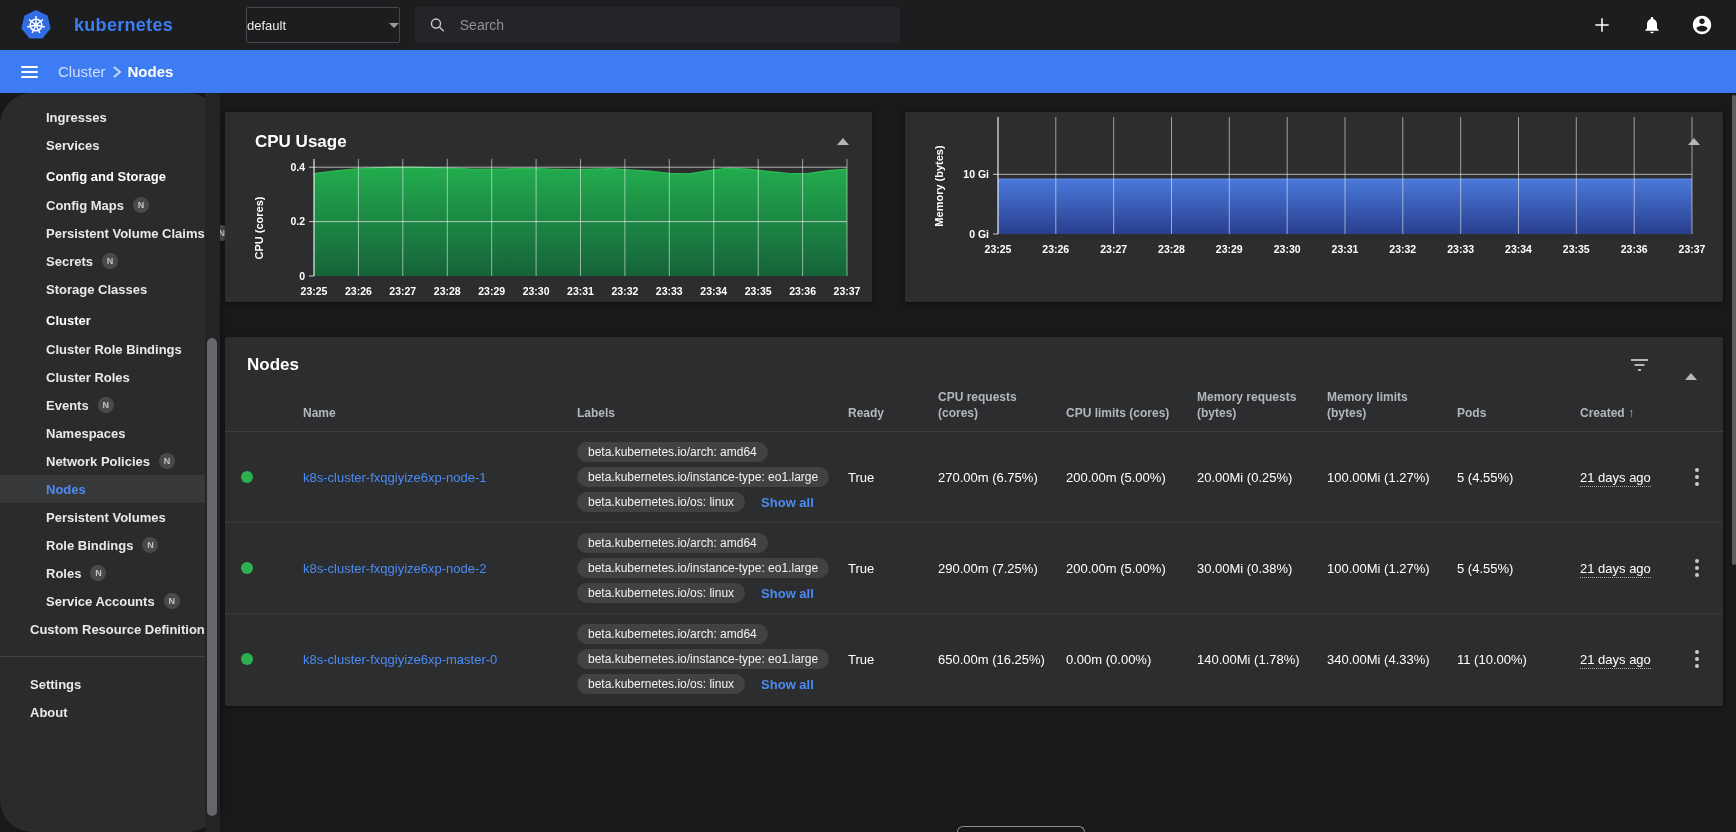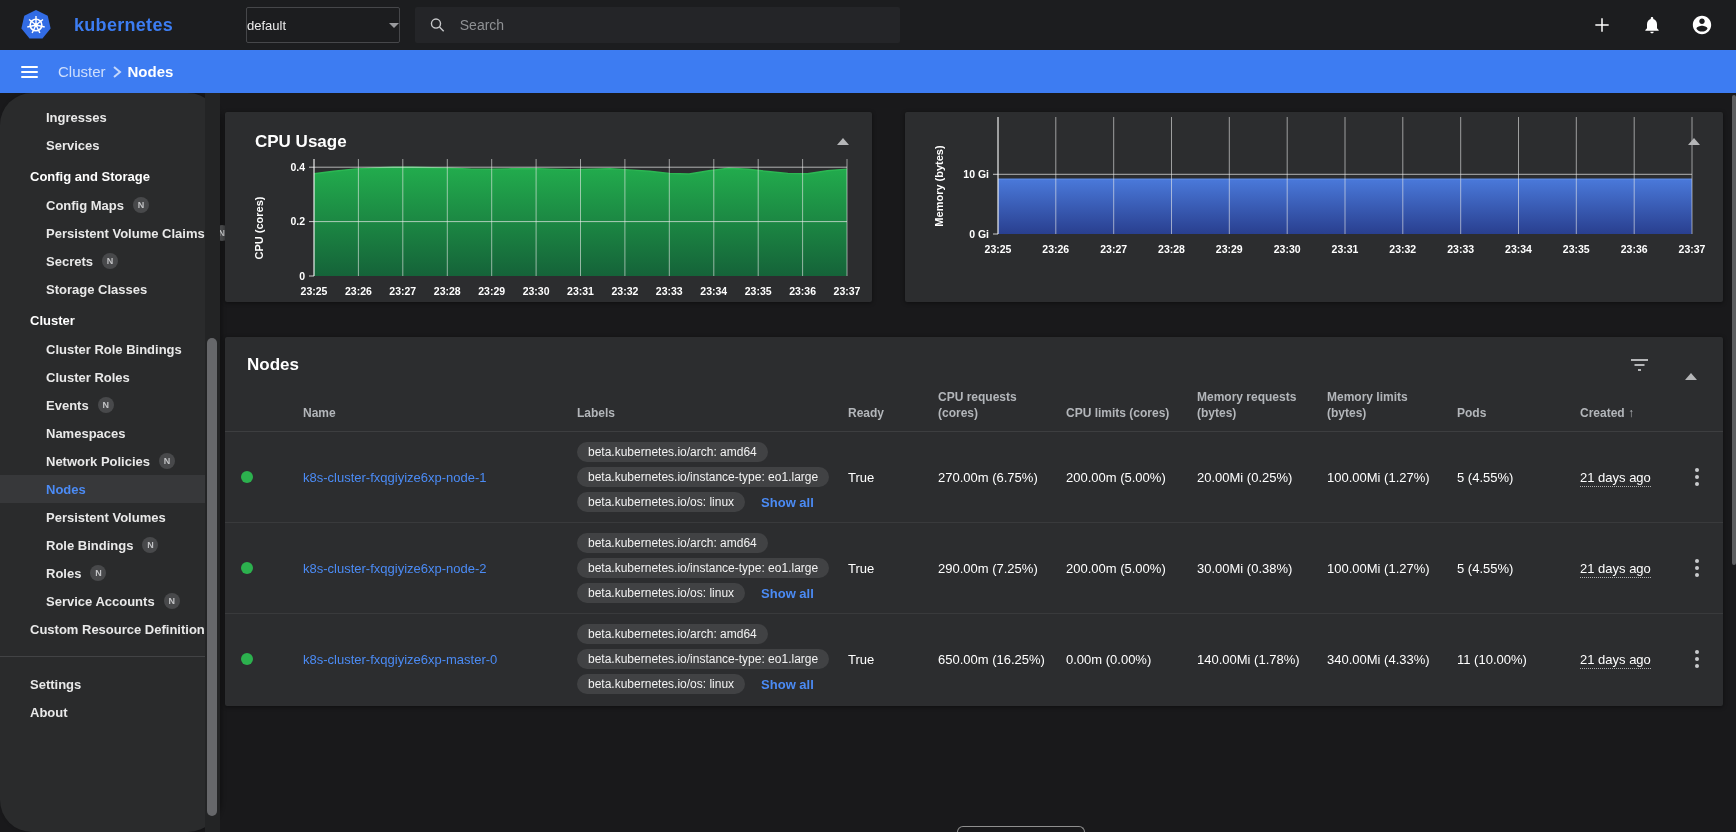--- a/index.html
+++ b/index.html
@@ -33,21 +33,21 @@
   .crumb-current { color:#fff; font-size:15px; font-weight:bold; }
 
   
   .layout { display:flex; height:739px; }
   .sidebar { width:220px; background:#2a2b2c; position:relative; padding-top:10px; flex:none;
     box-shadow:2px 0 4px rgba(0,0,0,.3);border-radius:32px; }
   .side-item { height:28px; display:flex; align-items:center; padding-left:46px; gap:9px; cursor:pointer;
     font-size:13px; font-weight:bold; color:#e9e9e9; white-space:nowrap; }
   .side-item.top-level { padding-left:30px; }
   .side-item.selected { background:#37383a; color:#4b8bf5; }
-  .side-header { height:30px; display:flex; align-items:center; padding-left:30px; font-size:13px;
+  .side-header { height:30px; display:flex; align-items:center; padding-left:46px; font-size:13px;
     font-weight:bold; color:#fff; margin-top:2px; white-space:nowrap; }
   .side-divider { border-top:1px solid #424345; margin:13px 0; }
   .n-badge { width:16px; height:16px; border-radius:50%; background:#48494b; color:#c3c4c6; font-size:9px;
     font-weight:bold; display:inline-flex; align-items:center; justify-content:center; flex:none; }
   .side-scroll { position:absolute; top:0; right:0; bottom:0; width:15px; background:#232425; }
   .side-scroll .thumb { position:absolute; left:2px; width:10px; top:245px; height:478px;
     background:#66676a; border-radius:6px; }
 
   
   .main { flex:1; padding:19px 19px 0 5px; position:relative; }

